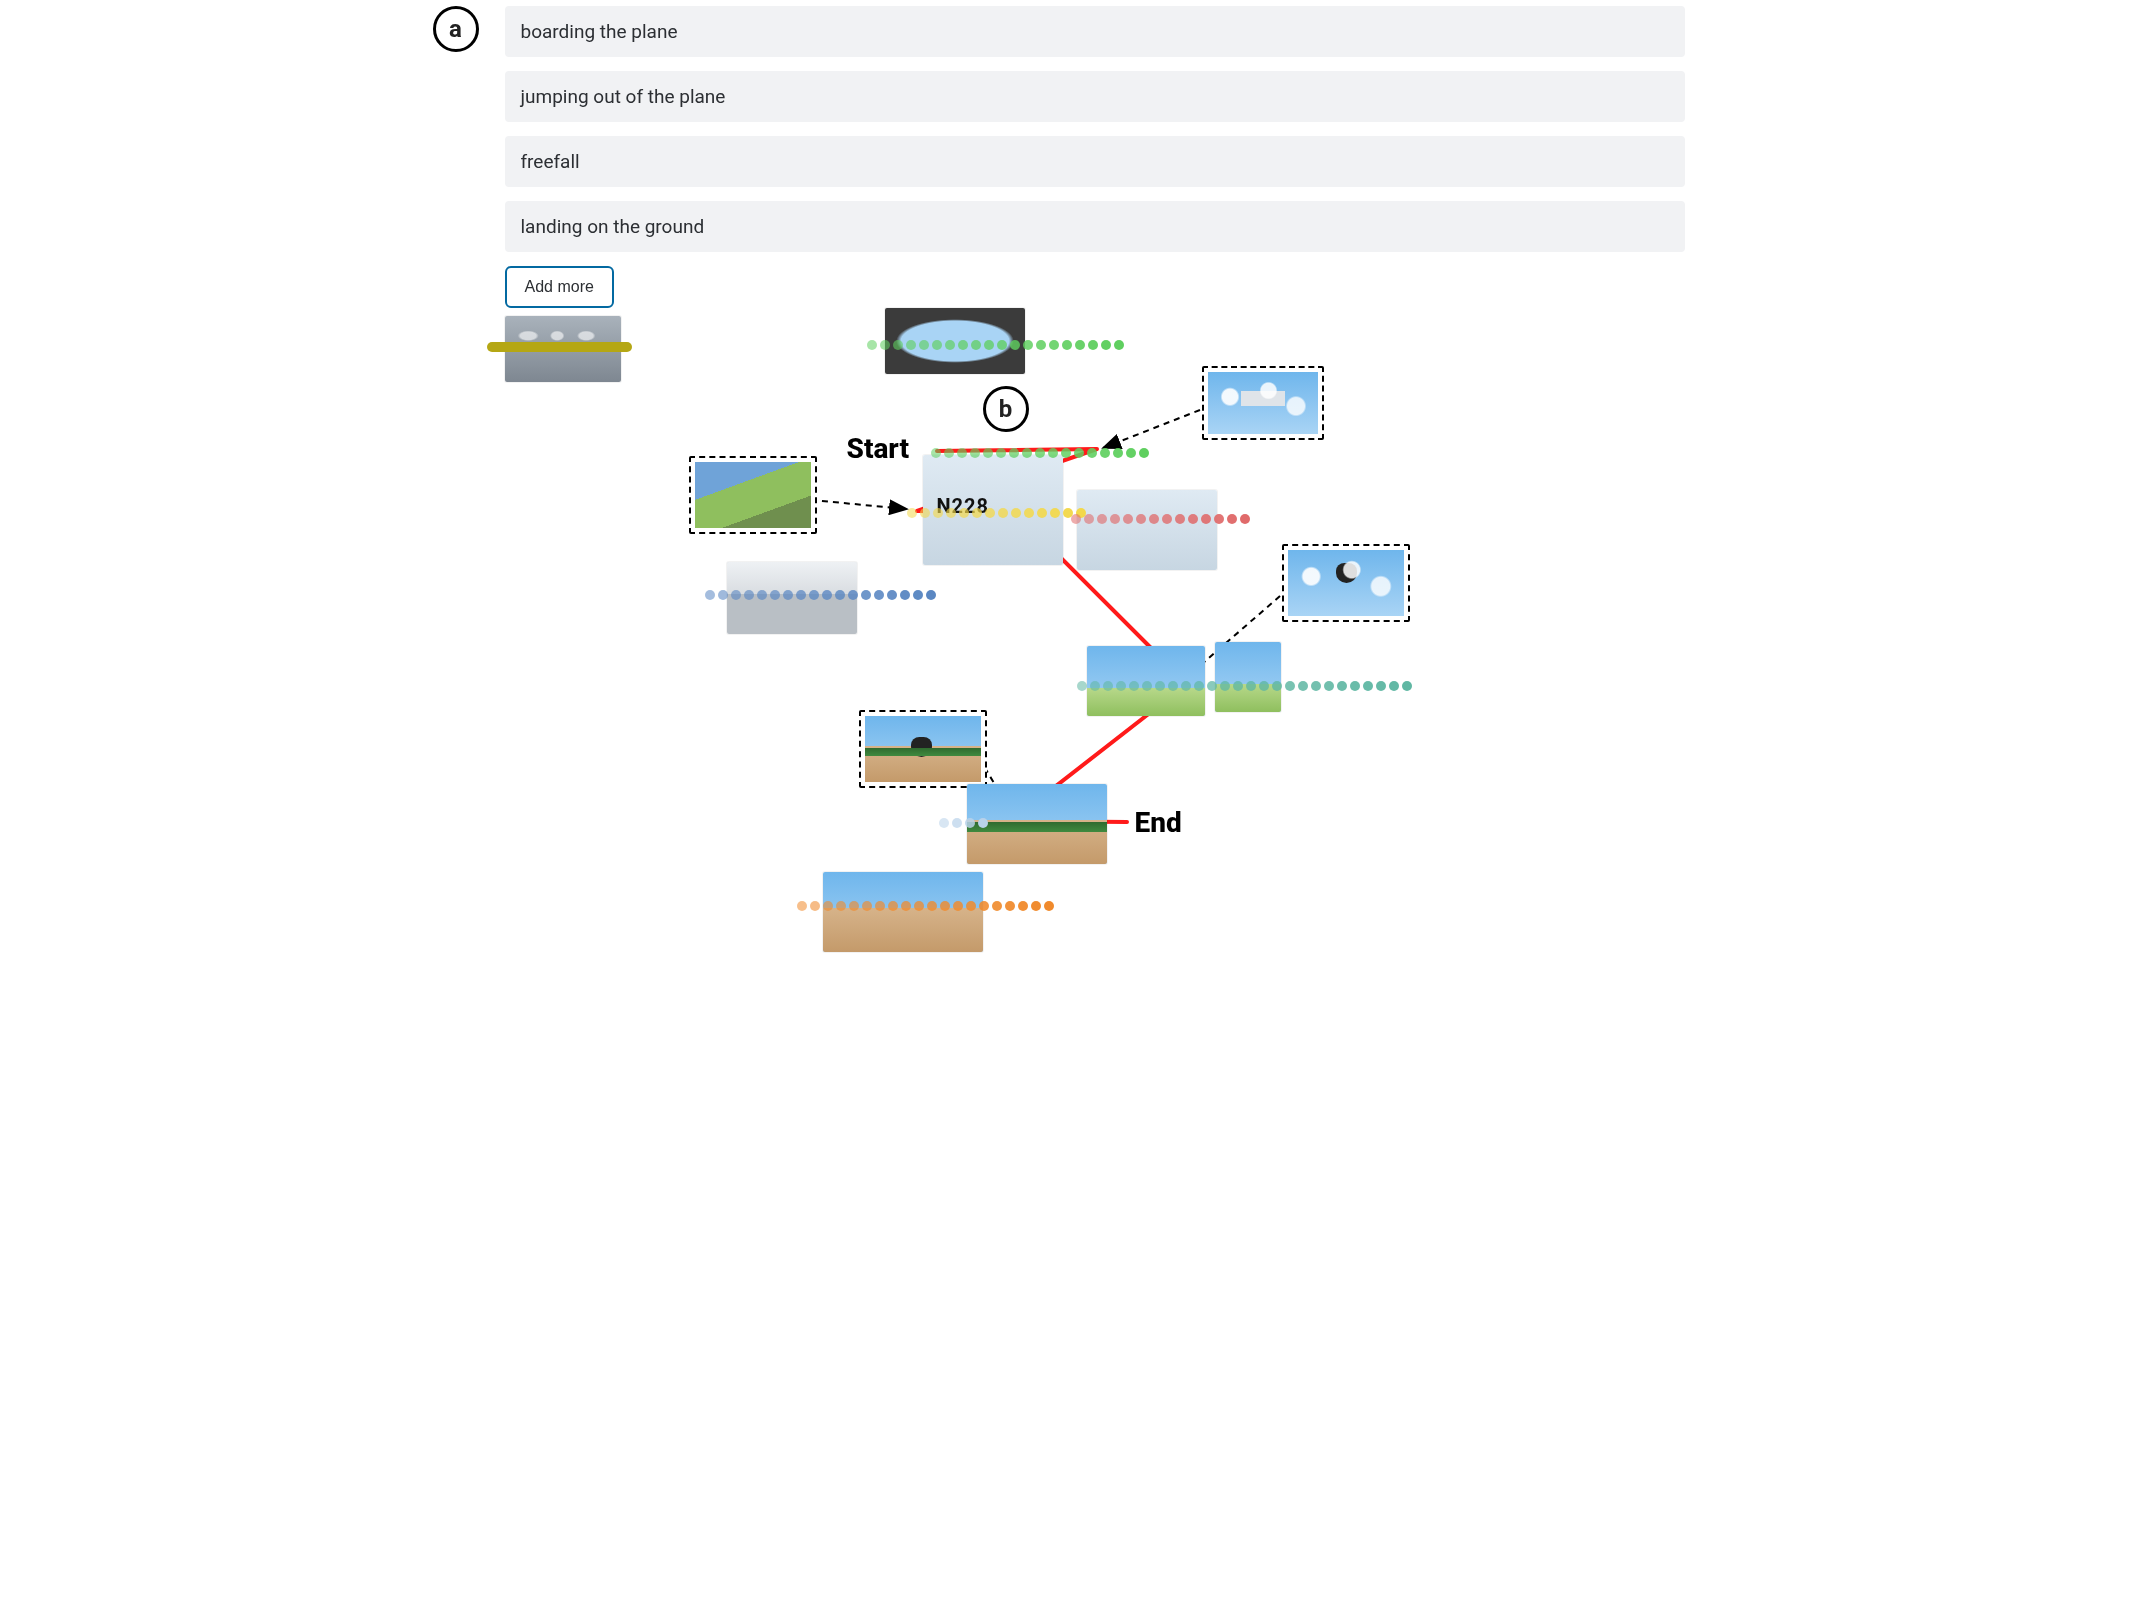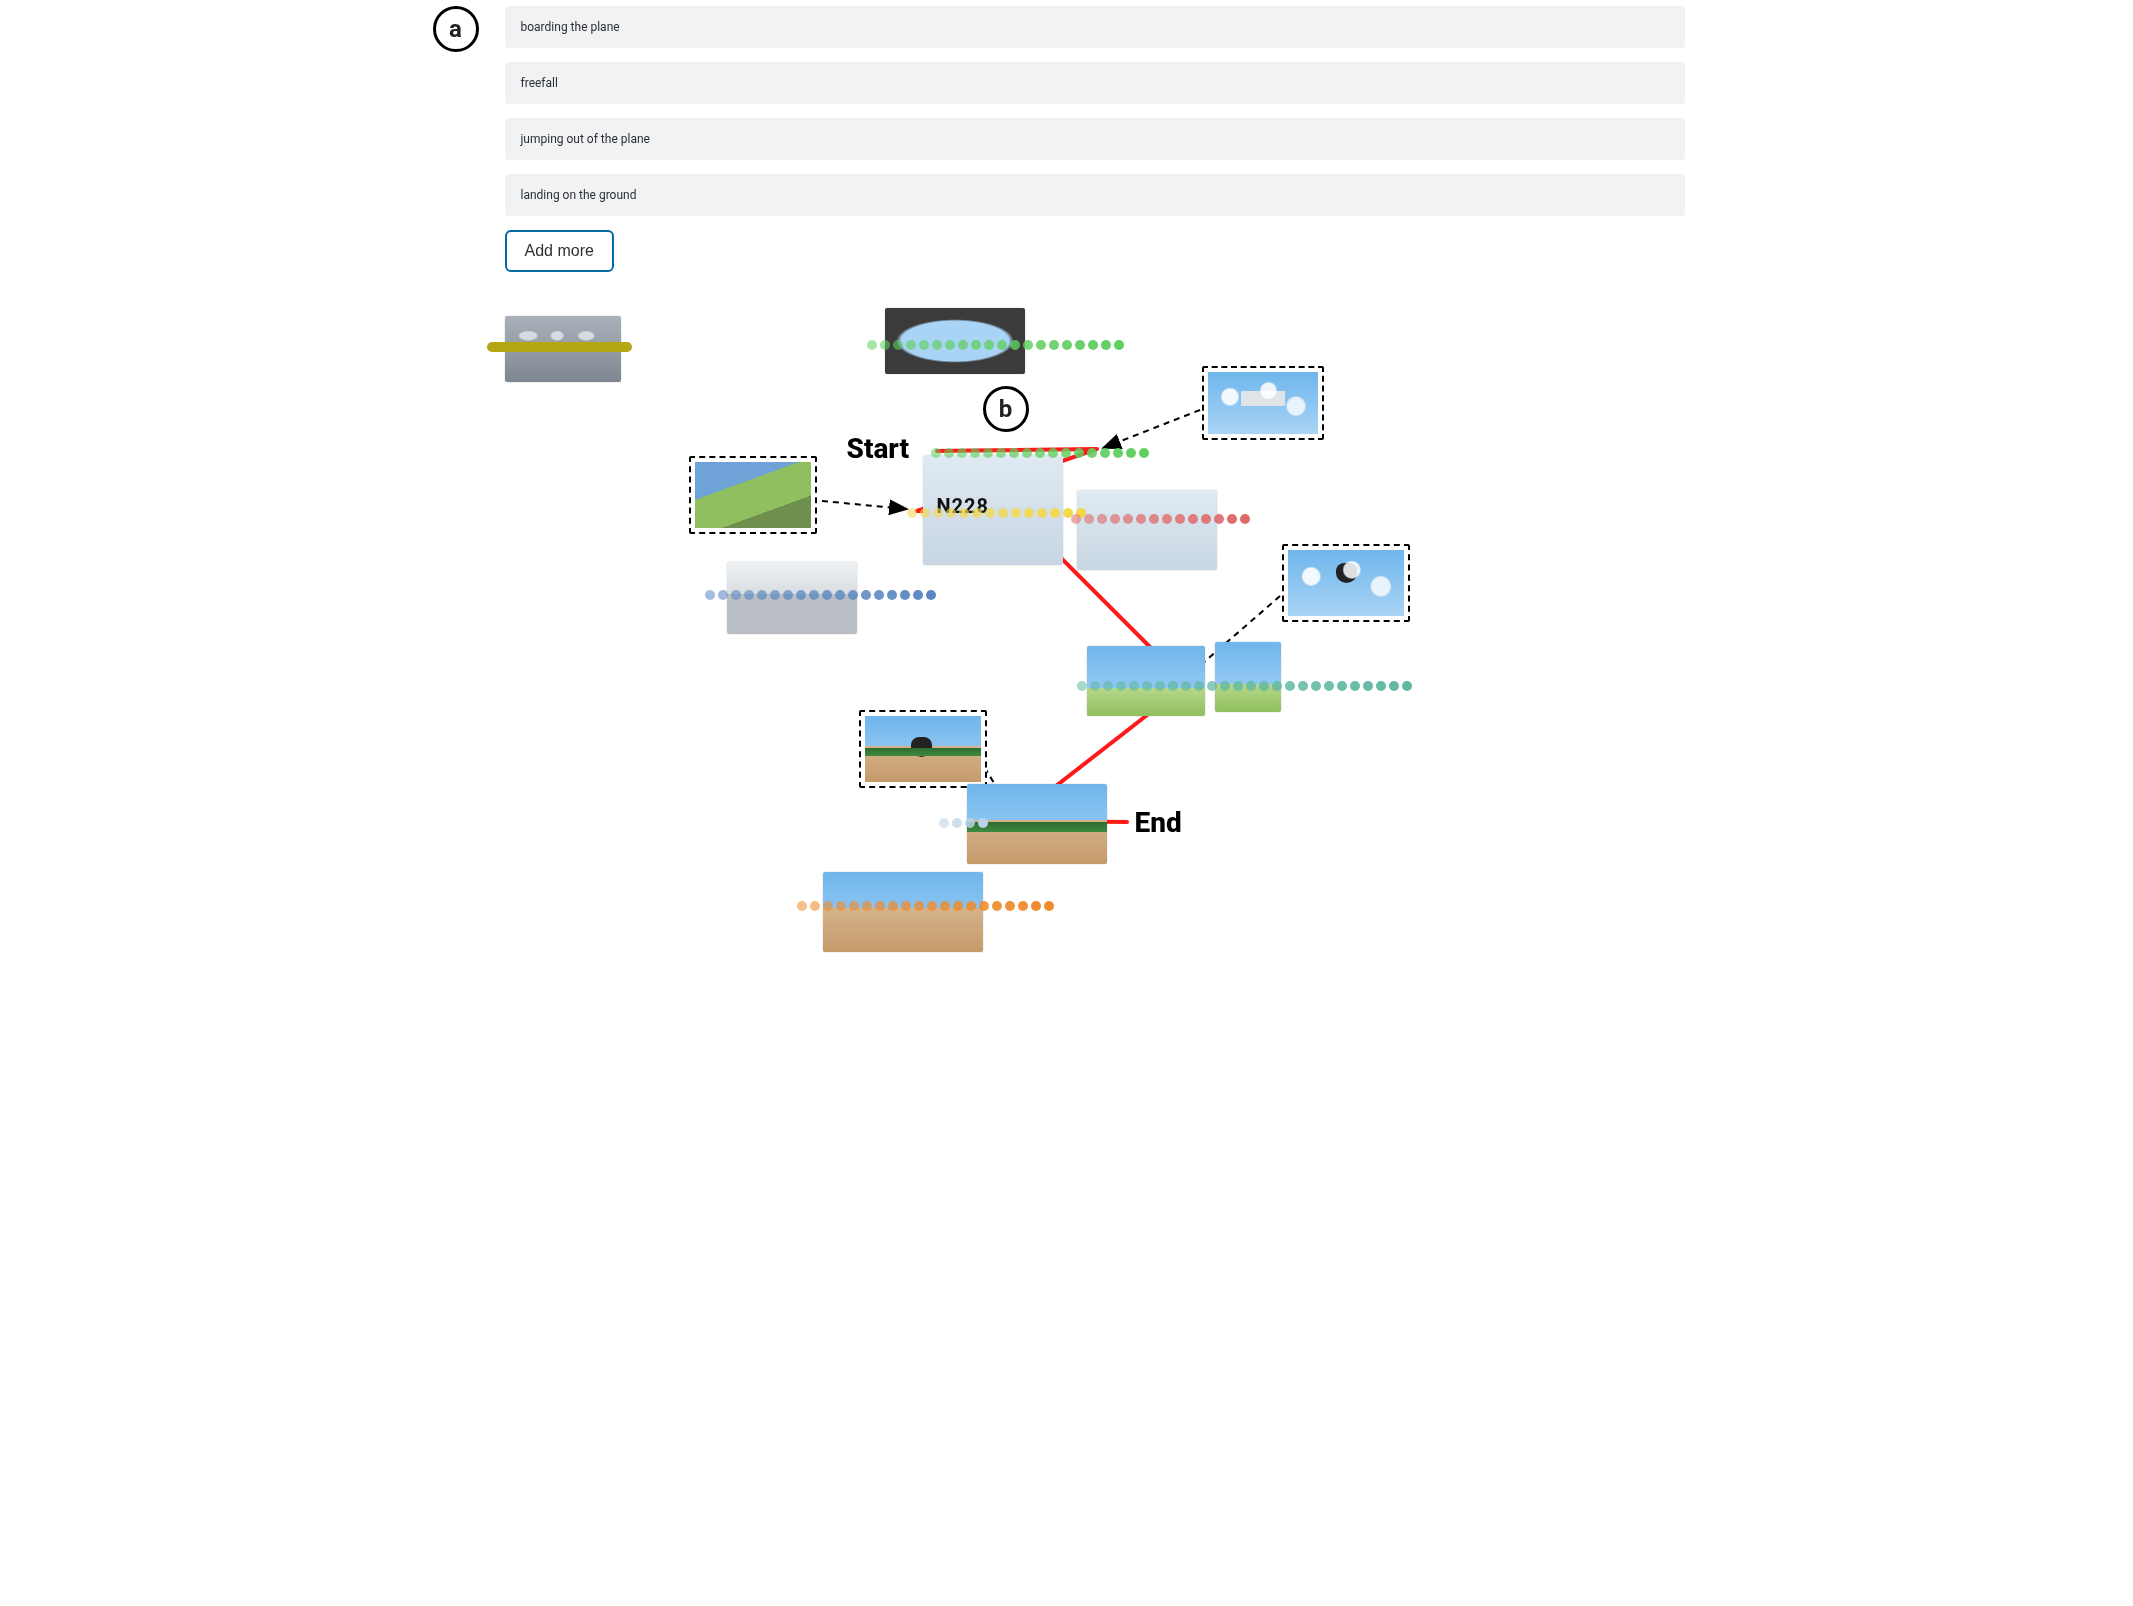--- a/index.html
+++ b/index.html
@@ -33,21 +33,21 @@
   .inputs {
     position: absolute;
     left: 78px;
     top: 6px;
     width: 1180px;
   }
   .input-row {
     background: #f1f2f4;
     border-radius: 4px;
     padding: 14px 16px;
-    font-size: 12px;
+    font-size: 19px;
     color: #2c2f33;
     margin-bottom: 14px;
   }
   .add-more {
     display: inline-block;
     background: #fff;
     border: 2px solid #0369a1;
     border-radius: 6px;
     padding: 10px 18px;
     font-size: 16px;
@@ -177,24 +177,24 @@
 
   <div class="panel-label" style="left:6px; top:6px;">
     <span>a</span>
   </div>
 
   <div class="inputs">
     <div class="input-row">
       <span>boarding the plane</span>
     </div>
     <div class="input-row">
+      <span>jumping out of the plane</span>
+    </div>
+    <div class="input-row">
       <span>freefall</span>
-    </div>
-    <div class="input-row">
-      <span>jumping out of the plane</span>
     </div>
     <div class="input-row">
       <span>landing on the ground</span>
     </div>
     <button class="add-more">
       <span>Add more</span>
     </button>
   </div>
 
   <div class="viz" id="viz">

